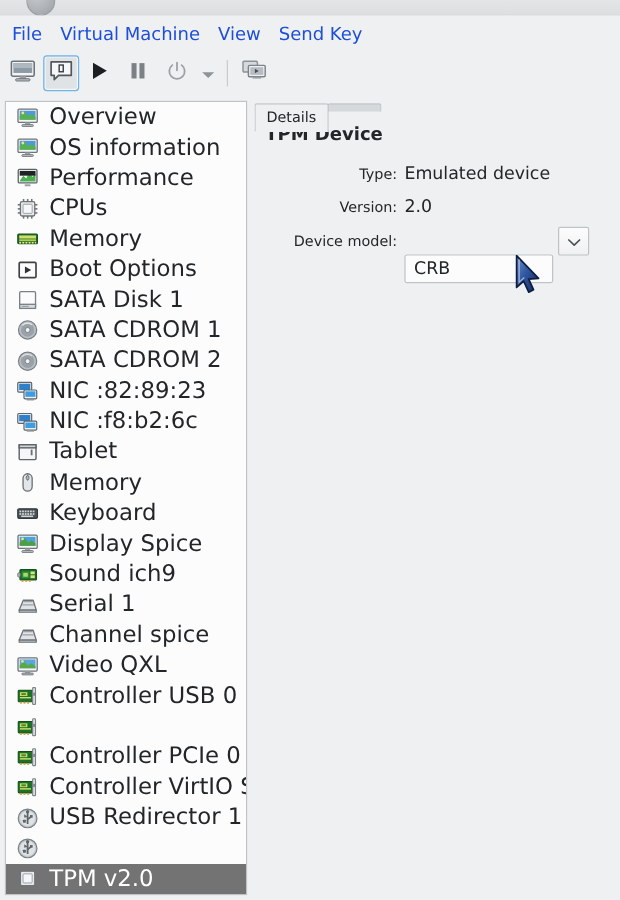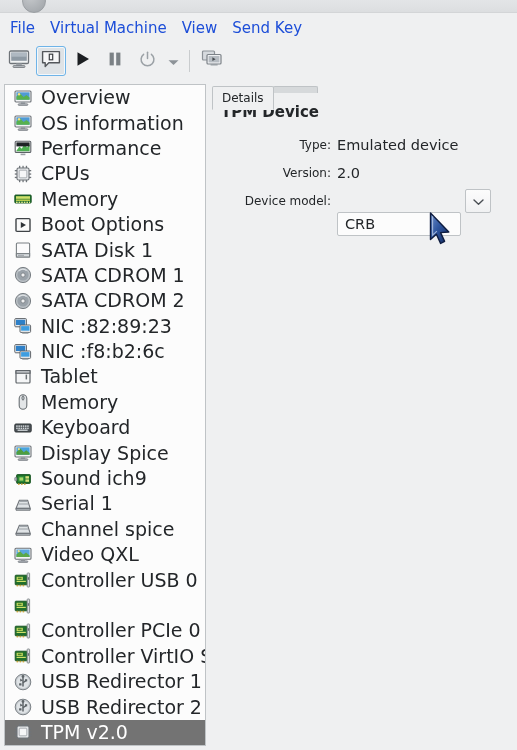--- a/index.html
+++ b/index.html
@@ -546,21 +546,20 @@
             <circle cx="9" cy="9" r="7.8" fill="#c6cbcf" stroke="#7c8287" stroke-width="1"></circle>
             <circle cx="9" cy="9" r="6.2" fill="#dfe3e6"></circle>
             <path d="M9 3.6 L9 13.6" stroke="#5e6468" stroke-width="1.5"></path>
             <circle cx="9" cy="3.4" r="1.4" fill="#5e6468"></circle>
             <path d="M9 7.6 L6.2 5.6 L6.2 8.4" fill="#5e6468"></path>
             <path d="M9 9.8 L11.9 7.6" stroke="#5e6468" stroke-width="1.4" fill="none"></path>
             <rect x="11" y="6.2" width="2.2" height="2.2" fill="#5e6468"></rect>
             <rect x="5.1" y="10.2" width="2.4" height="2.4" rx="0.4" fill="#5e6468"></rect>
           </svg>
         </span>
-        <span class="side-lbl">USB Redirector 2</span>
       </div>
       <div class="side-item selected">
         <span class="side-ico">
           <svg width="18" height="18" viewBox="0 0 18 18">
             <rect x="3" y="3" width="12" height="12" rx="1.4" fill="#e7e9eb" stroke="#6f7479" stroke-width="1.1"></rect>
             <rect x="5.2" y="5.2" width="7.6" height="7.6" rx="0.8" fill="#f6f7f8" stroke="#9aa0a5" stroke-width="0.8"></rect>
             <g fill="#6f7479">
               <rect x="5" y="0.8" width="1.3" height="2.2"></rect>
               <rect x="8.4" y="0.8" width="1.3" height="2.2"></rect>
               <rect x="11.8" y="0.8" width="1.3" height="2.2"></rect>

